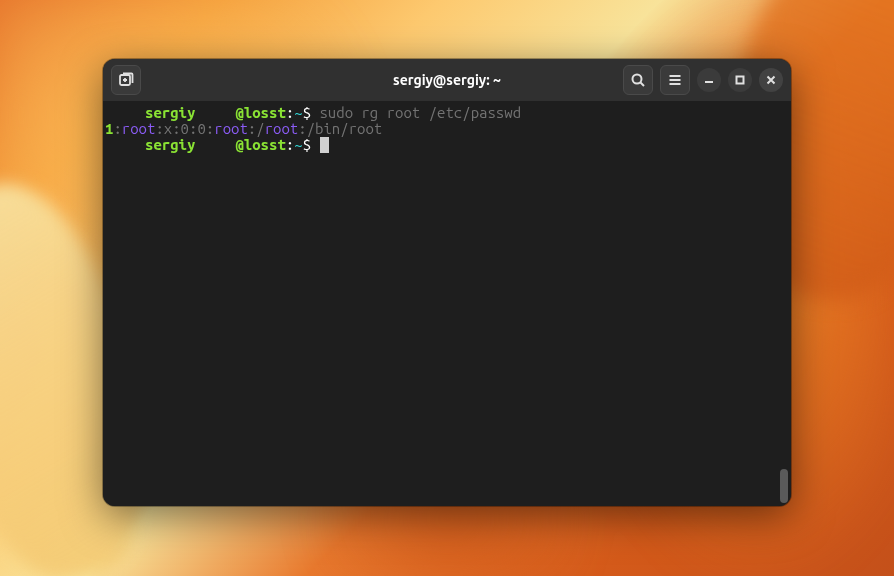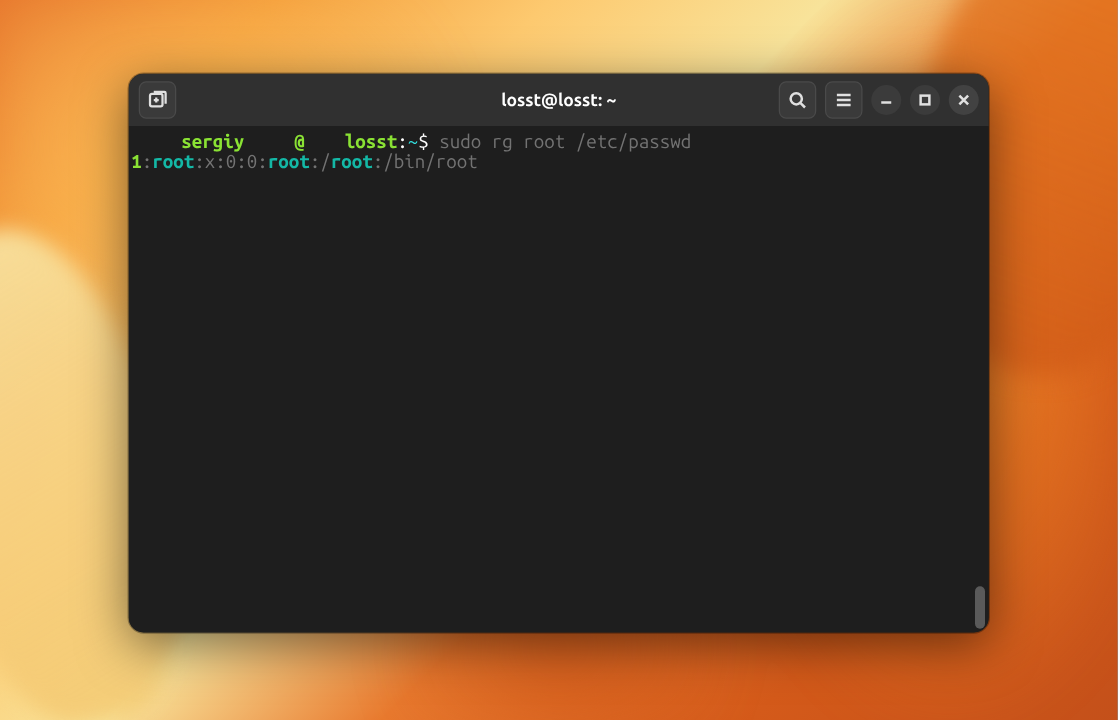--- a/index.html
+++ b/index.html
@@ -156,24 +156,24 @@
       font-family: 'Ubuntu Mono', 'DejaVu Sans Mono', 'Courier New', monospace;
       position: relative;
       overflow: hidden;
     }
     .term-line {
       white-space: pre-wrap;
       word-break: break-all;
     }
     .c-green { color: #8ae234; font-weight: bold; }
     .c-user { color: #8ae234; font-weight: bold; margin-left: 40px; }
-    .c-host { color: #8ae234; font-weight: bold; padding-left: 32px; }
+    .c-host { color: #8ae234; font-weight: bold; }
     .c-white { color: #ffffff; }
     .c-cyan { color: #34e2e2; }
-    .c-red { color: #14b8a6; font-weight: bold; }
+    .c-red { color: #8b5cf6; font-weight: normal; }
     .c-text { color: #737373; }
     .scrollbar-thumb {
       position: absolute;
       right: 3px;
       bottom: 3px;
       width: 8px;
       height: 34px;
       background: #5a5a5a;
       border-radius: 4px;
     }
@@ -199,21 +199,21 @@
   <div class="titlebar">
     <div class="titlebar-left">
       <div class="new-tab-btn">
         <svg viewBox="0 0 16 16">
           <rect x="2" y="3" width="10" height="10" rx="1.5"></rect>
           <path d="M5 1.5 h8.5 a1 1 0 0 1 1 1 v8.5"></path>
           <path d="M7 6 v4 M5 8 h4"></path>
         </svg>
       </div>
     </div>
-    <div class="titlebar-title">losst@losst: ~</div>
+    <div class="titlebar-title">sergiy@sergiy: ~</div>
     <div class="titlebar-right">
       <div class="titlebar-btn">
         <svg viewBox="0 0 16 16">
           <circle cx="7" cy="7" r="4.5"></circle>
           <path d="M10.5 10.5 L14 14"></path>
         </svg>
       </div>
       <div class="titlebar-btn">
         <svg viewBox="0 0 16 16">
           <path d="M2.5 4 h11 M2.5 8 h11 M2.5 12 h11"></path>
@@ -233,15 +233,16 @@
         <svg viewBox="0 0 10 10">
           <path d="M1.5 1.5 L8.5 8.5 M8.5 1.5 L1.5 8.5"></path>
         </svg>
       </div>
     </div>
   </div>
 
   <div class="terminal-body">
     <div class="term-line"><span class="c-user">sergiy</span><span class="c-user">@</span><span class="c-host">losst</span><span class="c-white">:</span><span class="c-cyan">~</span><span class="c-white">$</span><span class="c-text"> </span><span class="c-text">sudo rg root /etc/passwd</span></div>
     <div class="term-line"><span class="c-green">1</span><span class="c-text">:</span><span class="c-red">root</span><span class="c-text">:x:0:0:</span><span class="c-red">root</span><span class="c-text">:/</span><span class="c-red">root</span><span class="c-text">:/bin/root</span></div>
+    <div class="term-line"><span class="c-user">sergiy</span><span class="c-user">@</span><span class="c-host">losst</span><span class="c-white">:</span><span class="c-cyan">~</span><span class="c-white">$</span><span class="c-text"> </span><span class="cursor-block"></span></div>
     <div class="scrollbar-thumb"></div>
   </div>
 </div>
 
 </body></html>

